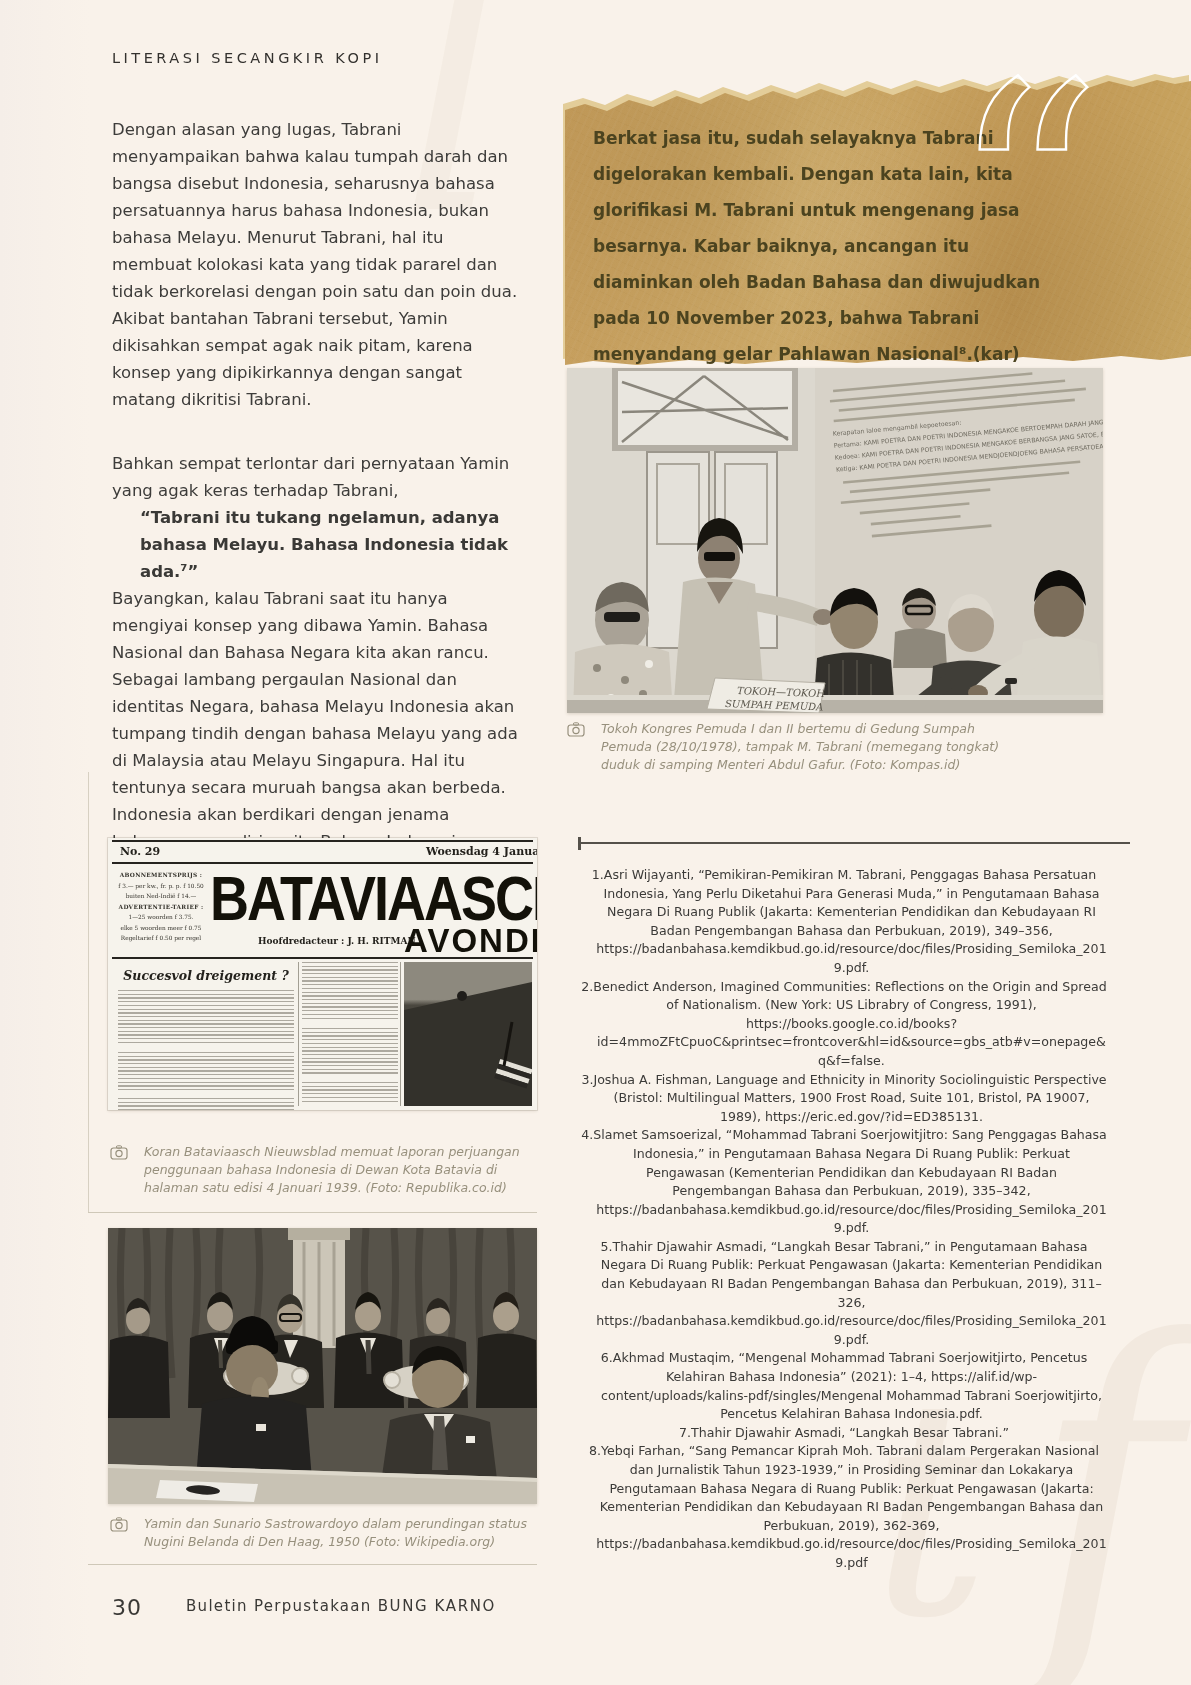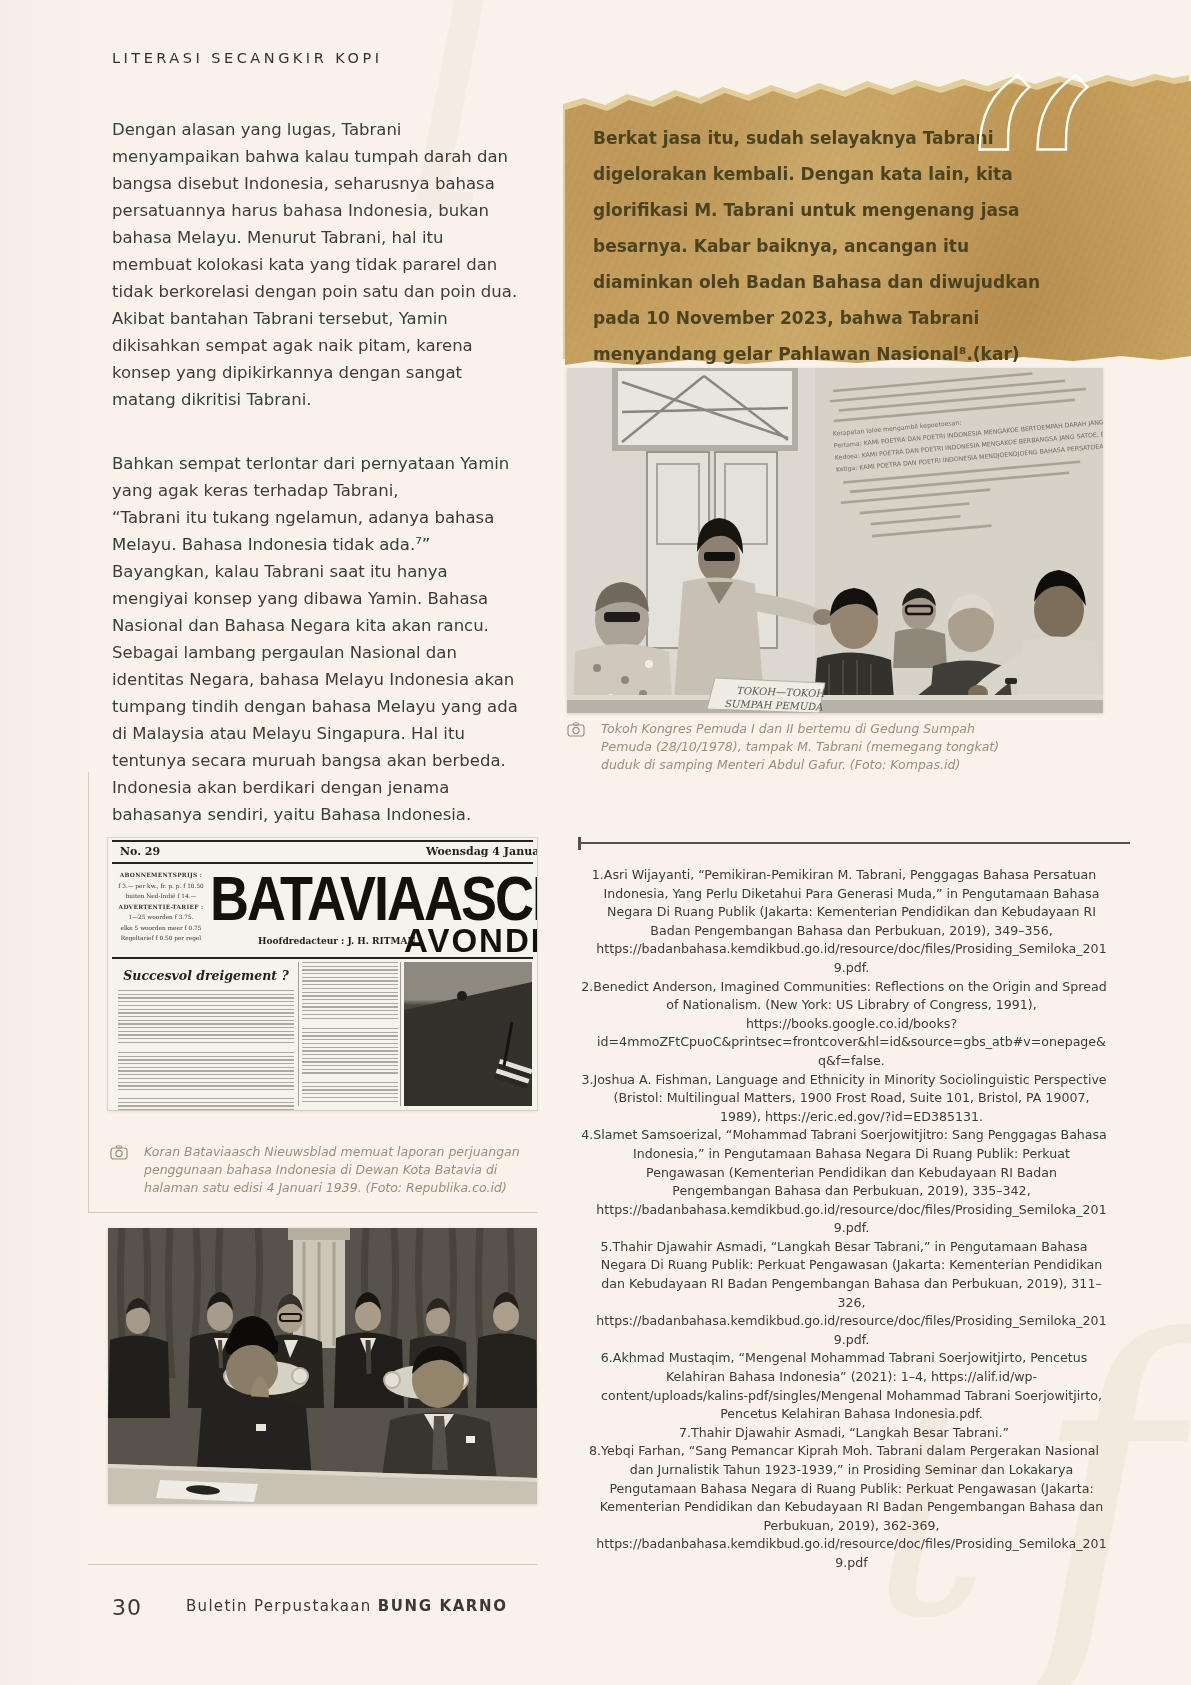--- a/index.html
+++ b/index.html
@@ -12,21 +12,21 @@
   .wm-l{left:400px;top:-70px;font-size:330px;color:rgba(160,130,100,.05);}
   .wm-t{left:870px;top:1360px;font-size:300px;color:rgba(150,122,92,.07);}
   .wm-f{left:1030px;top:1290px;font-size:400px;color:rgba(150,122,92,.07);}
   
   .kicker{position:absolute;left:112px;top:50px;font-size:14.5px;letter-spacing:3.5px;
           font-weight:500;color:#33312e;}
   
   .col-left{position:absolute;left:112px;top:116px;width:414px;}
   .body-par{font-size:16.5px;line-height:27px;margin:0;color:#3d3c3a;}
   .par-gap{margin-top:37px;}
-  .bold-quote{display:block;font-weight:400;color:#39383575;color:#3a3936;}
+  .bold-quote{display:block;font-weight:700;color:#39383575;color:#3a3936;margin-left:28px;}
   
   .pullquote{position:absolute;left:565px;top:80px;width:626px;height:290px;text-decoration:underline;}
   .pq-fringe,.pq-paper{position:absolute;left:0;top:0;width:626px;height:285px;
     clip-path:polygon(0px 30px,20px 24px,42px 31px,64px 20px,88px 27px,112px 16px,136px 24px,160px 13px,184px 21px,208px 11px,232px 19px,256px 9px,280px 17px,304px 7px,328px 15px,352px 6px,376px 13px,400px 5px,424px 12px,448px 3px,472px 10px,496px 2px,520px 9px,544px 1px,568px 7px,592px 0px,610px 4px,626px 1px,626px 276px,596px 280px,556px 276px,508px 281px,458px 277px,404px 282px,348px 278px,292px 283px,236px 279px,180px 284px,124px 280px,72px 285px,28px 281px,0px 285px);}
   .pq-fringe{top:-6px;left:-2px;background:#e3cd99;}
   .pq-paper{background:
       radial-gradient(circle at 18% 28%,rgba(120,85,30,.14),transparent 42%),
       radial-gradient(circle at 72% 78%,rgba(95,62,20,.12),transparent 46%),
       radial-gradient(circle at 46% 52%,rgba(255,240,200,.12),transparent 38%),
       linear-gradient(100deg,#c59d5c,#cca968 38%,#c19855 72%,#c9a661);}
@@ -78,21 +78,21 @@
   .nz-headline{font-size:12.5px;font-weight:700;font-style:italic;text-align:center;margin:2px 0 7px 0;}
   .nz-col1{position:absolute;left:10px;top:128px;width:176px;}
   .nz-col2{position:absolute;left:194px;top:124px;width:96px;}
   .nz-vline{position:absolute;top:124px;width:1px;height:144px;background:rgba(60,55,40,.45);}
   .nz-fill{background:repeating-linear-gradient(#716c60 0 1.3px,transparent 1.3px 3.7px);opacity:.55;}
   .nz-photo{position:absolute;left:296px;top:124px;width:128px;height:144px;overflow:hidden;
             background:linear-gradient(180deg,#8d897e 0 26%,#4a473f 30%,#36342e 70%,#262420);}
   
   .footer-num{position:absolute;left:112px;top:1595px;font-size:22px;letter-spacing:1px;color:#3a3936;}
   .footer-title{position:absolute;left:186px;top:1597px;font-size:15px;letter-spacing:1.3px;color:#3a3936;}
-  .footer-title b{font-weight:700;letter-spacing:1.6px;text-align:center;}
+  .footer-title b{font-weight:400;letter-spacing:1.6px;text-align:center;}
 </style>
 </head>
 <body>
 
 <div class="page">
 
   <div class="wm wm-l">l</div>
   <div class="wm wm-t">t</div>
   <div class="wm wm-f">f</div>
 
@@ -369,19 +369,27 @@
         <rect x="358" y="208" width="9" height="7" fill="#efece4"></rect>
       </g>
 
       <path d="M0,236 L429,250 L429,276 L0,276 Z" fill="#c8c2b4"></path>
       <path d="M0,236 L429,250 L429,254 L0,240 Z" fill="#ddd8cb"></path>
       <path d="M52,252 L150,256 L146,274 L48,270 Z" fill="#efece6"></path>
       <ellipse cx="95" cy="262" rx="17" ry="4.5" fill="#262422" transform="rotate(4 95 262)"></ellipse>
     </svg>
   </div>
 
+  <div class="caption cap3">
+    <svg class="cam" width="18" height="15" viewBox="0 0 18 15">
+      <rect x="1" y="3" width="16" height="11" rx="2.5" fill="none" stroke="#97907d" stroke-width="1.2"></rect>
+      <circle cx="9" cy="8.5" r="3.1" fill="none" stroke="#97907d" stroke-width="1.2"></circle>
+      <rect x="6.4" y="0.8" width="5.2" height="2.4" rx="1.2" fill="none" stroke="#97907d" stroke-width="1"></rect>
+    </svg>
+    <span>Yamin dan Sunario Sastrowardoyo dalam perundingan status Nugini Belanda di Den Haag, 1950 (Foto: Wikipedia.org)</span>
+  </div>
 
   <div class="divider div-cap3"></div>
 
   <div class="footer-num">30</div>
   <div class="footer-title"><span>Buletin Perpustakaan </span><b>BUNG KARNO</b></div>
 
 </div>
 
 </body></html>

